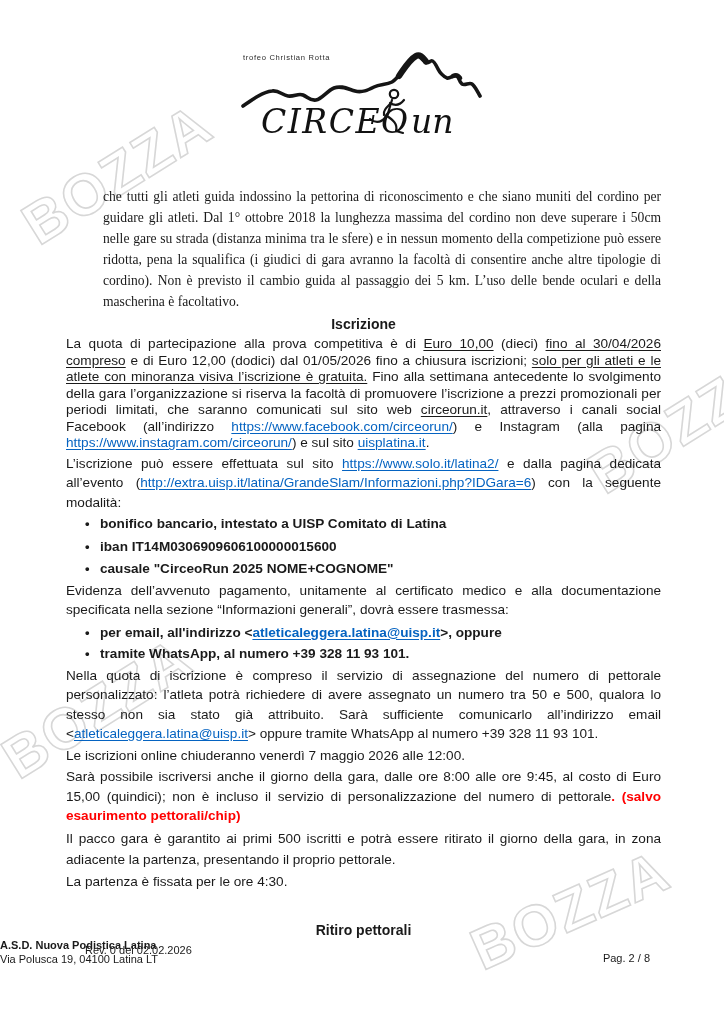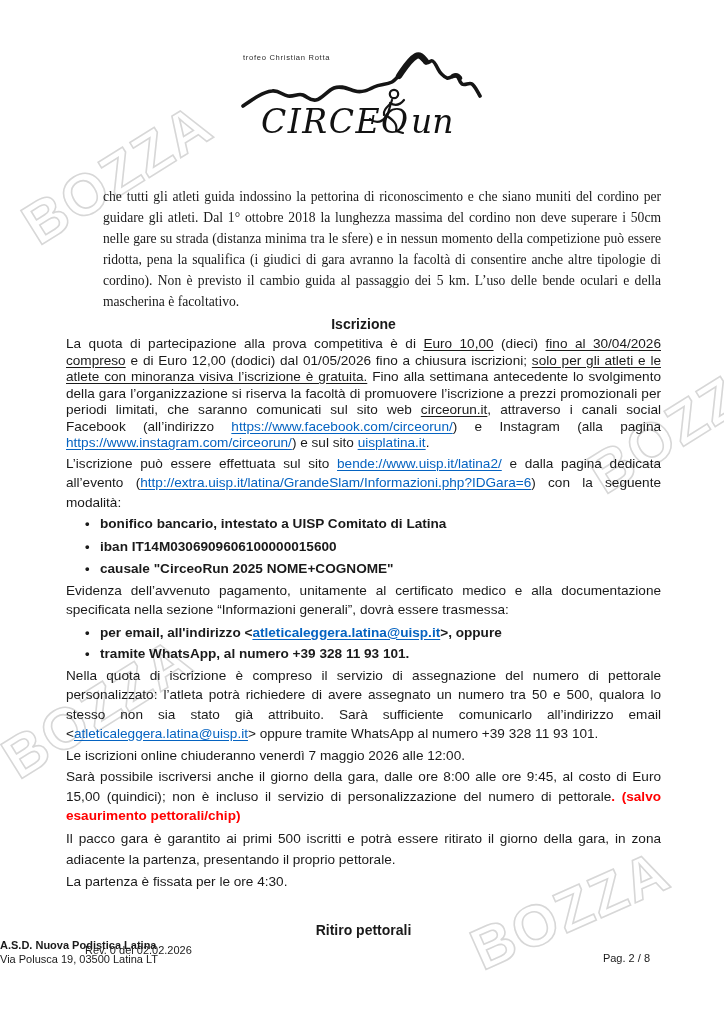--- a/index.html
+++ b/index.html
@@ -84,21 +84,21 @@
       </g>
       <text x="24" y="88" font-family="DejaVu Serif, serif" font-style="italic" font-size="33" letter-spacing="1.5" fill="#111">CIRCEO</text>
       <text x="174" y="88" font-family="DejaVu Serif, serif" font-style="italic" font-size="33" fill="#111">un</text>
     </svg>
   </div>
 
   <main class="doc" id="doc-body">
       <p class="indent"><span>che tutti gli atleti guida indossino la pettorina di riconoscimento e che siano muniti del cordino per guidare gli atleti. Dal 1° ottobre 2018 la lunghezza massima del cordino non deve superare i 50cm nelle gare su strada (distanza minima tra le sfere) e in nessun momento della competizione può essere ridotta, pena la squalifica (i giudici di gara avranno la facoltà di consentire anche altre tipologie di cordino). Non è previsto il cambio guida al passaggio dei 5 km. L’uso delle bende oculari e della mascherina è facoltativo.</span></p>
       <h2>Iscrizione</h2>
       <p class="dense"><span>La quota di partecipazione alla prova competitiva è di </span><span class="u">Euro 10,00</span><span> (dieci) </span><span class="u">fino al 30/04/2026 compreso</span><span> e di Euro 12,00 (dodici) dal 01/05/2026 fino a chiusura iscrizioni; </span><span class="u">solo per gli atleti e le atlete con minoranza visiva l’iscrizione è gratuita.</span><span> Fino alla settimana antecedente lo svolgimento della gara l’organizzazione si riserva la facoltà di promuovere l’iscrizione a prezzi promozionali per periodi limitati, che saranno comunicati sul sito web </span><span class="u">circeorun.it</span><span>, attraverso i canali social Facebook (all’indirizzo </span><a class="lnk">https://www.facebook.com/circeorun/</a><span>) e Instagram (alla pagina </span><a class="lnk">https://www.instagram.com/circeorun/</a><span>) e sul sito </span><a class="lnk">uisplatina.it</a><span>.</span></p>
-      <p><span>L’iscrizione può essere effettuata sul sito </span><a class="lnk">bende://www.uisp.it/latina2/</a><span> e dalla pagina dedicata all’evento (</span><a class="lnk">http://extra.uisp.it/latina/GrandeSlam/Informazioni.php?IDGara=6</a><span>) con la seguente modalità:</span></p>
+      <p><span>L’iscrizione può essere effettuata sul sito </span><a class="lnk">https://www.solo.it/latina2/</a><span> e dalla pagina dedicata all’evento (</span><a class="lnk">http://extra.uisp.it/latina/GrandeSlam/Informazioni.php?IDGara=6</a><span>) con la seguente modalità:</span></p>
       <ul>
         <li><span>bonifico bancario, intestato a UISP Comitato di Latina</span></li>
         <li><span>iban IT14M0306909606100000015600</span></li>
         <li><span>causale "CirceoRun 2025 NOME+COGNOME"</span></li>
       </ul>
       <p><span>Evidenza dell’avvenuto pagamento, unitamente al certificato medico e alla documentazione specificata nella sezione “Informazioni generali”, dovrà essere trasmessa:</span></p>
       <ul class="tight">
         <li><span>per email, all'indirizzo &lt;</span><a class="lnk">atleticaleggera.latina@uisp.it</a><span>&gt;, oppure</span></li>
         <li><span>tramite WhatsApp, al numero +39 328 11 93 101.</span></li>
       </ul>
@@ -107,18 +107,18 @@
       <p><span>Sarà possibile iscriversi anche il giorno della gara, dalle ore 8:00 alle ore 9:45, al costo di Euro 15,00 (quindici); non è incluso il servizio di personalizzazione del numero di pettorale</span><span class="redbold">. (salvo esaurimento pettorali/chip)</span></p>
       <p class="loose"><span>Il pacco gara è garantito ai primi 500 iscritti e potrà essere ritirato il giorno della gara, in zona adiacente la partenza, presentando il proprio pettorale.</span></p>
       <p><span>La partenza è fissata per le ore 4:30.</span></p>
       <h2 class="gap-top">Ritiro pettorali</h2>
     </main>
 
   <div class="footer">
     <div class="f-left">Rev. 0 del 02.02.2026</div>
     <div class="f-center">
       <div class="f-org">A.S.D. Nuova Podistica Latina</div>
-      <div>Via Polusca 19, 03500 Latina LT</div>
+      <div>Via Polusca 19, 04100 Latina LT</div>
     </div>
     <div class="f-right">Pag. 2 / 8</div>
   </div>
 
 </div>
 
 </body></html>

